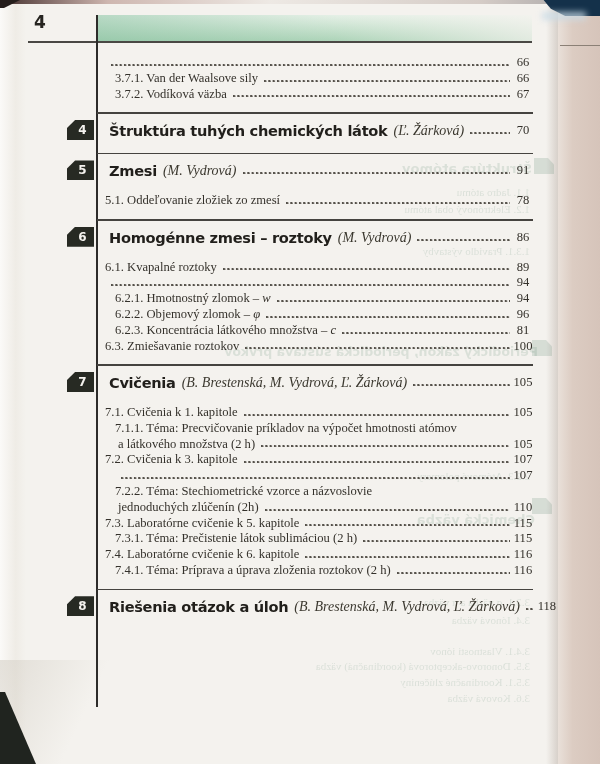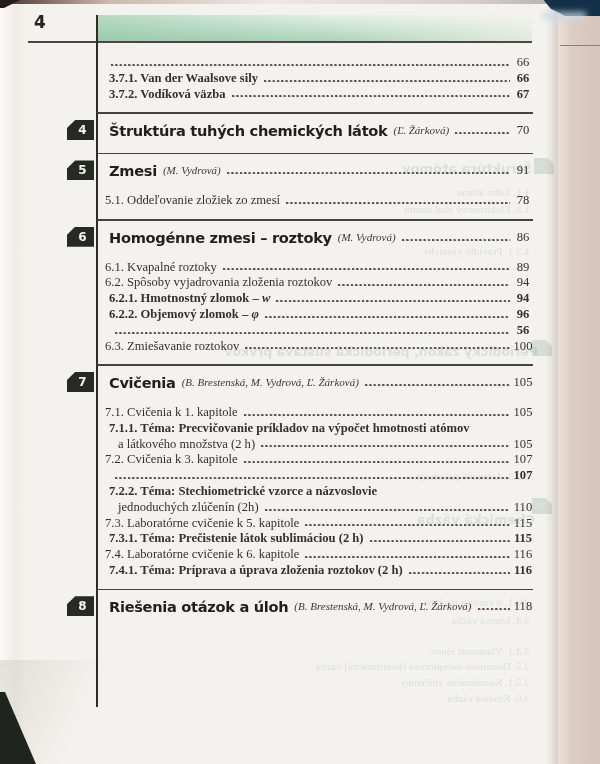--- a/index.html
+++ b/index.html
@@ -36,34 +36,34 @@
     background:linear-gradient(90deg,rgba(140,195,164,.55) 0%,rgba(190,220,200,.2) 55%,rgba(244,242,238,.75) 100%);}
   .topline{position:absolute;left:28px;top:41px;width:504px;height:1.5px;background:#4a4844;}
   .vline{position:absolute;left:96px;top:15px;width:1.6px;height:692px;background:#2d2c2a;}
 
   
   .content{position:absolute;left:97px;top:47px;width:436px;padding-top:8px;
     color:#34312b;font-size:12.6px;}
   .rule{height:1.5px;background:#45433f;margin-top:10px;}
   .entry{display:flex;height:15.8px;line-height:15.8px;white-space:nowrap;}
   .entry.lvl1{padding-left:8px;}
-  .entry.lvl2{padding-left:12px;font-weight:bold;}
+  .entry.lvl2{padding-left:18px;}
   .entry.cont{padding-left:21px;}
   .dots{flex:1 1 auto;min-width:8px;margin:0 3px 0 6px;
     background-image:radial-gradient(circle at 1.1px 1.1px,#55514a 1.05px,transparent 1.35px);
     background-size:4.3px 4px;background-repeat:repeat-x;background-position:0 calc(100% - 3px);}
   .pg{text-align:center;min-width:20px;}
   .chapter{position:relative;display:flex;height:21px;line-height:21px;margin:6px 0 12px 0;white-space:nowrap;}
   .badge{position:absolute;left:-30px;top:0;width:27px;height:20px;background:#272a23;
     clip-path:polygon(30% 0,100% 0,100% 100%,0 100%,0 40%);
     color:#f4f2ee;font-family:"DejaVu Sans",sans-serif;font-weight:bold;font-size:12px;
     text-align:center;line-height:20px;padding-left:4px;box-sizing:border-box;}
   .ch-title{padding-left:12px;font-family:"DejaVu Sans",sans-serif;font-weight:bold;
     font-size:14.6px;letter-spacing:-0.3px;color:#211f1b;}
-  .ch-authors{margin-left:6px;font-style:italic;font-size:11px;color:#3b382f;}
+  .ch-authors{margin-left:6px;font-style:italic;font-size:14px;color:#3b382f;}
   .chapter .dots{margin-bottom:2px;}
 
   
   .ghost{position:absolute;transform:scaleX(-1);color:#4c7d63;opacity:.15;
     filter:blur(.5px);white-space:nowrap;font-family:"Liberation Serif",serif;}
   .ghost.b{font-family:"DejaVu Sans",sans-serif;font-weight:bold;}
   .gbadge{position:absolute;width:20px;height:16px;background:#3e6e58;opacity:.16;
     filter:blur(.6px);clip-path:polygon(0 0,70% 0,100% 40%,100% 100%,0 100%);}
 </style>
 </head>
@@ -149,37 +149,37 @@
         <span class="ch-authors">(M. Vydrová)</span>
         <span class="dots"></span>
         <span class="pg">86</span>
       </div>
       <div class="entry lvl1">
         <span class="txt">6.1. Kvapalné roztoky</span>
         <span class="dots"></span>
         <span class="pg">89</span>
       </div>
       <div class="entry lvl1">
-        <span class="txt">6.2. Spôsoby vyjadrovania zloženia roztokov</span>
         <span class="dots"></span>
         <span class="pg">94</span>
       </div>
       <div class="entry lvl2">
         <span class="txt">6.2.1. Hmotnostný zlomok – <i>w</i></span>
         <span class="dots"></span>
         <span class="pg">94</span>
       </div>
       <div class="entry lvl2">
         <span class="txt">6.2.2. Objemový zlomok – <i>φ</i></span>
         <span class="dots"></span>
         <span class="pg">96</span>
       </div>
       <div class="entry lvl2">
-        <span class="dots"></span>
-        <span class="pg">56</span>
+        <span class="txt">6.2.3. Koncentrácia látkového množstva – <i>c</i></span>
+        <span class="dots"></span>
+        <span class="pg">81</span>
       </div>
       <div class="entry lvl1">
         <span class="txt">6.3. Zmiešavanie roztokov</span>
         <span class="dots"></span>
         <span class="pg">100</span>
       </div>
       <div class="rule"></div>
       <div class="chapter">
         <span class="badge">7</span>
         <span class="ch-title">Cvičenia</span>

